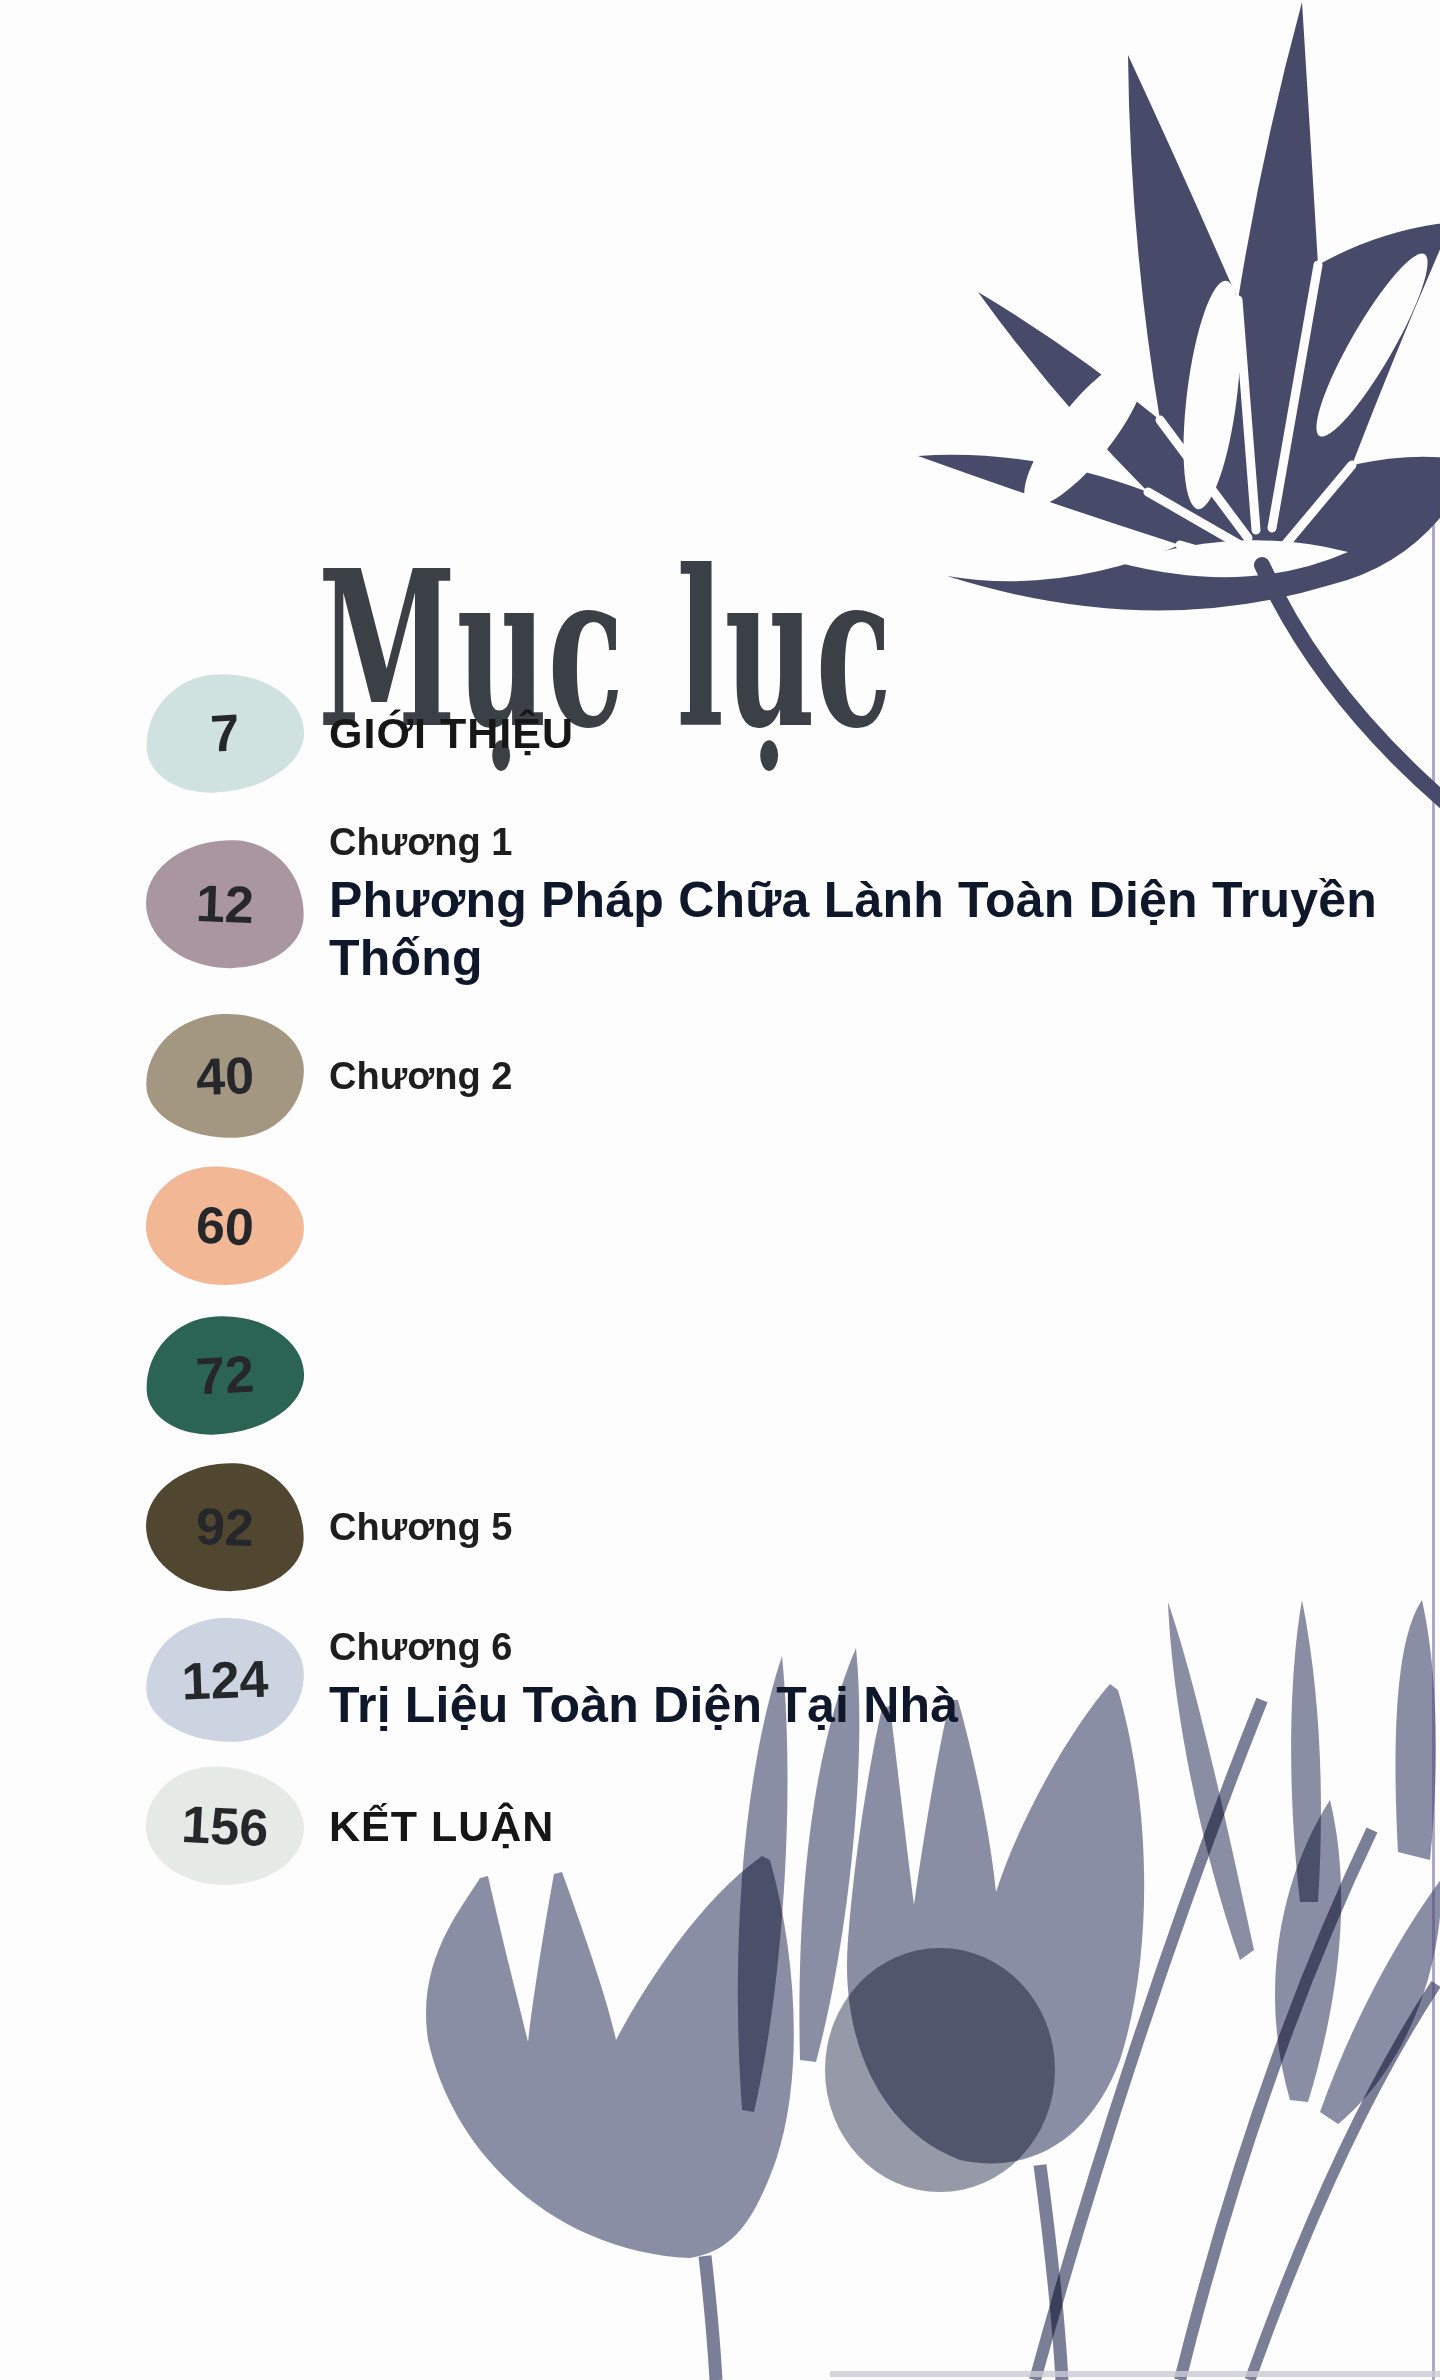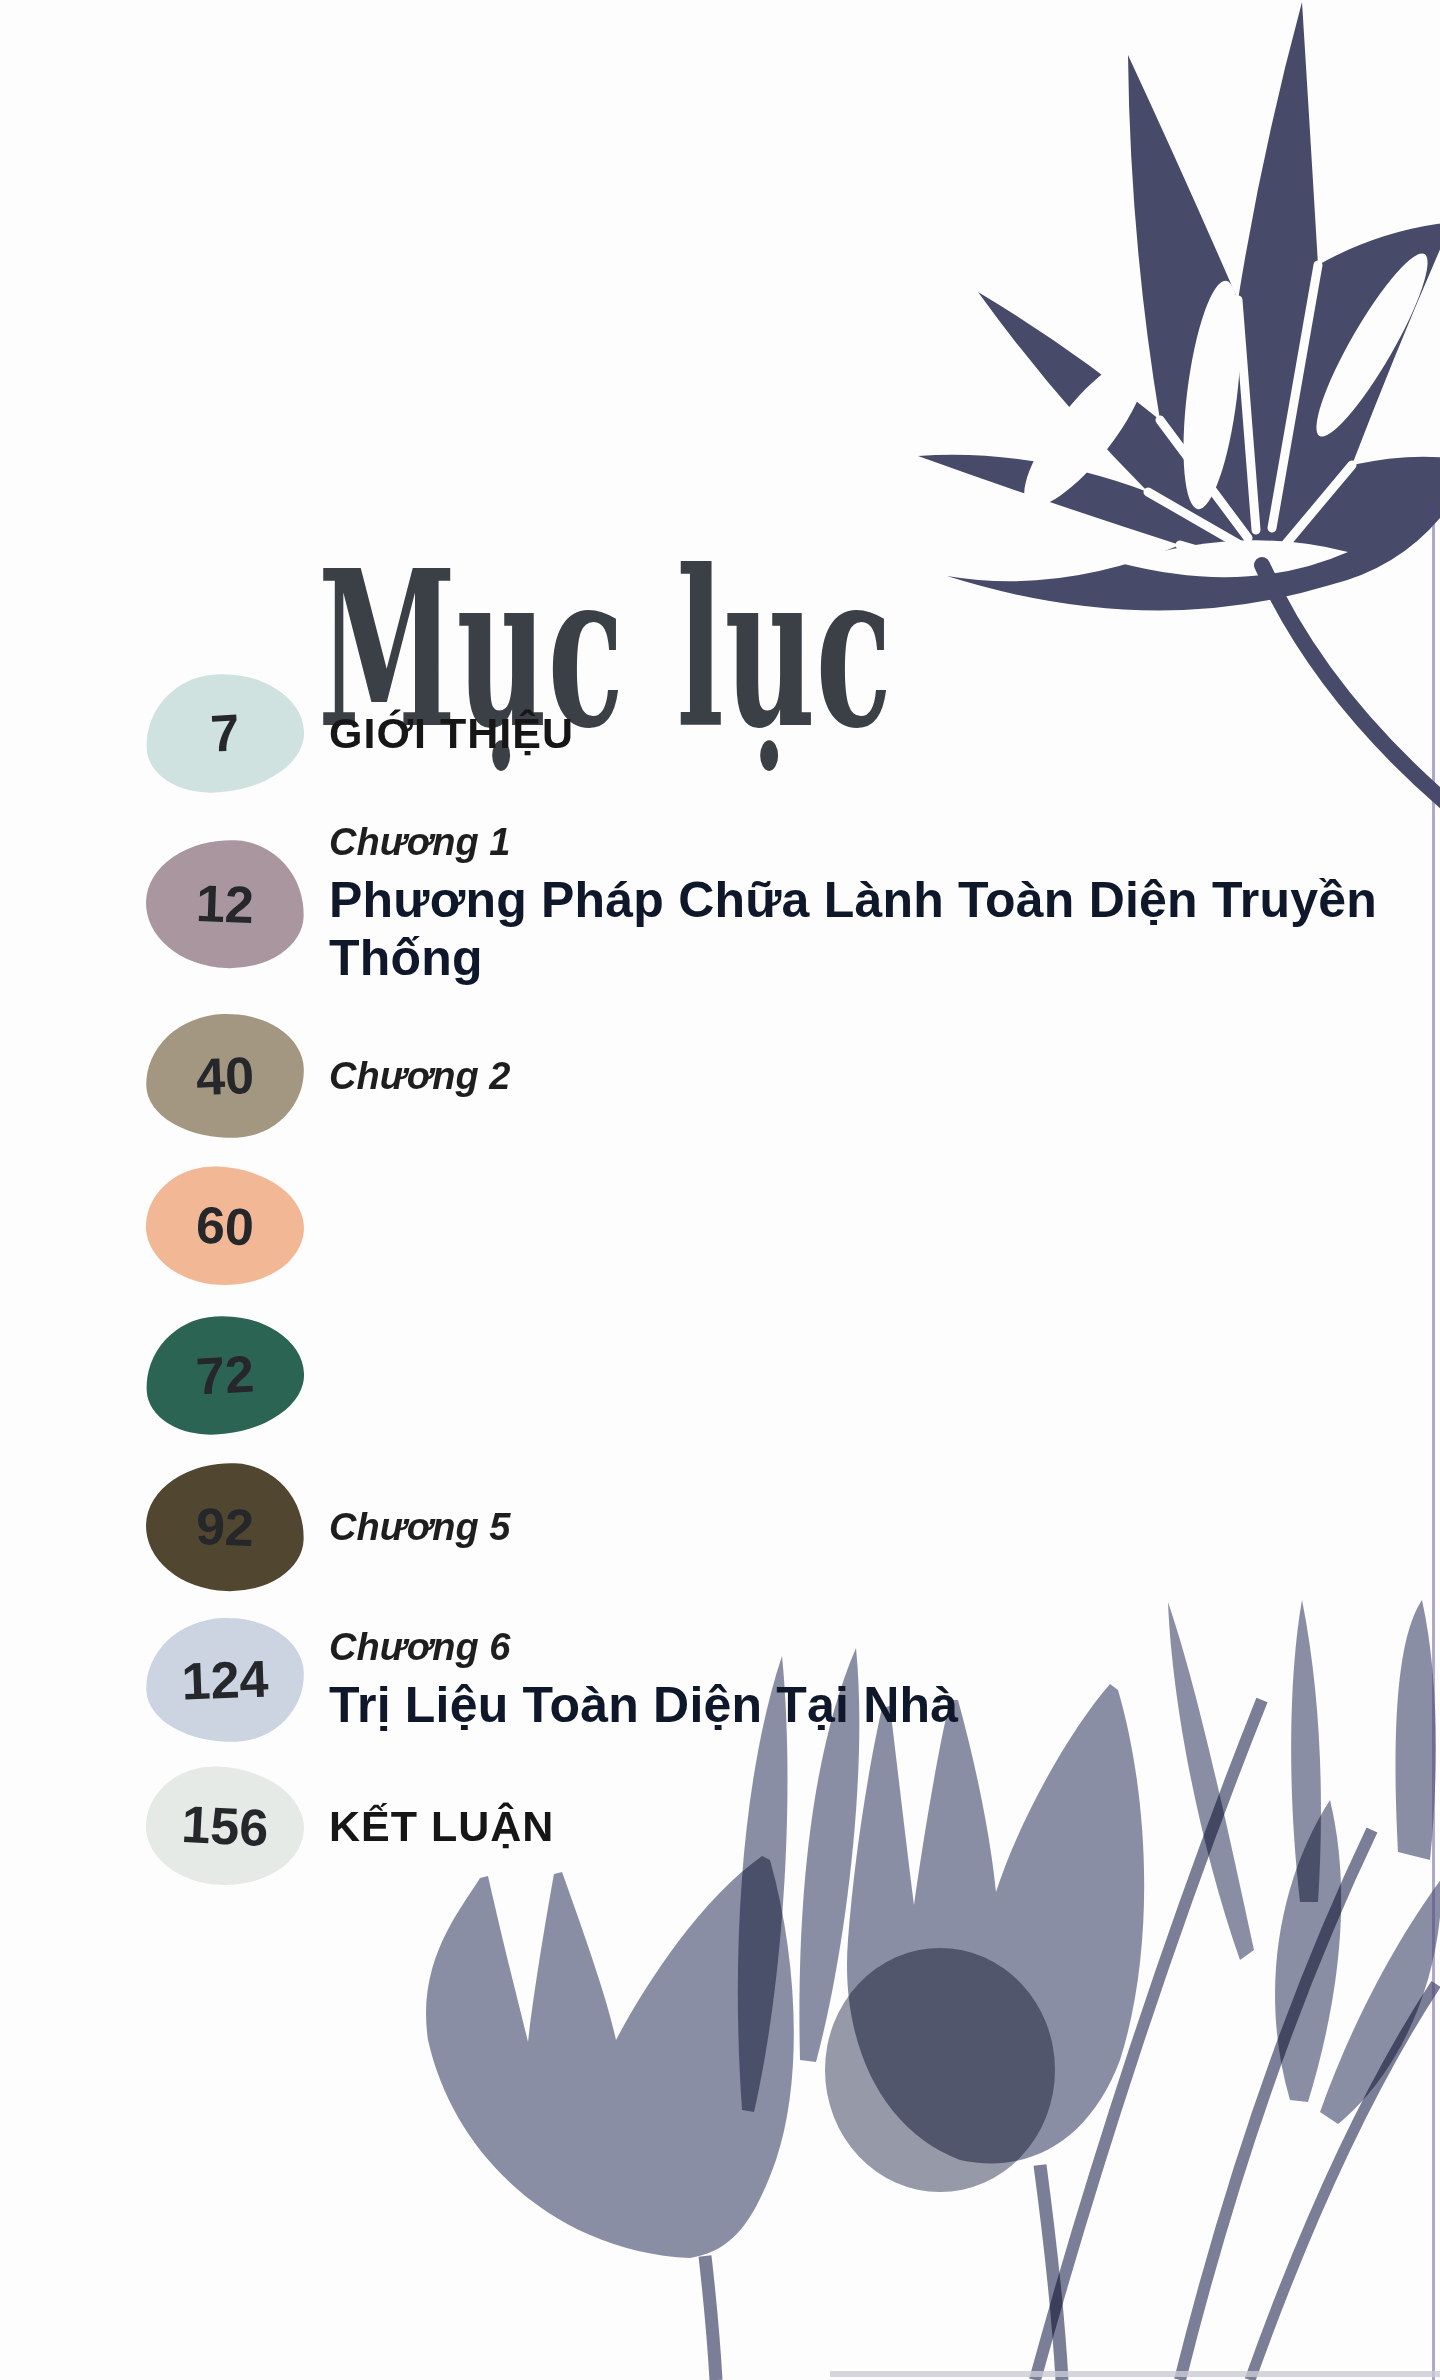--- a/index.html
+++ b/index.html
@@ -31,21 +31,21 @@
   }
   .badge-v0 .badge{border-radius:46% 54% 58% 42% / 60% 52% 48% 40%;transform:rotate(-3deg);}
   .badge-v1 .badge{border-radius:55% 45% 48% 52% / 50% 58% 42% 50%;transform:rotate(2deg);height:128px;}
   .badge-v2 .badge{border-radius:50% 50% 44% 56% / 56% 46% 54% 44%;transform:rotate(-2deg);height:124px;}
   .badge-v3 .badge{border-radius:44% 56% 52% 48% / 52% 50% 50% 48%;transform:rotate(3deg);}
   .entry{margin-left:19px;}
   .section-label{
     font-size:43px;font-weight:700;color:#161616;letter-spacing:1px;
   }
   .chapter-label{
-    font-size:38px;font-weight:600;font-style:italic;color:#1e1e1e;
+    font-size:38px;font-weight:600;color:#1e1e1e;
   }
   .chapter-title{
     font-size:50px;font-weight:700;color:#0f172a;margin-top:7px;letter-spacing:0.2px;
   }
 </style>
 </head>
 <body>
 
 <svg id="decor-svg" viewBox="0 0 1440 2380" xmlns="http://www.w3.org/2000/svg">
 

